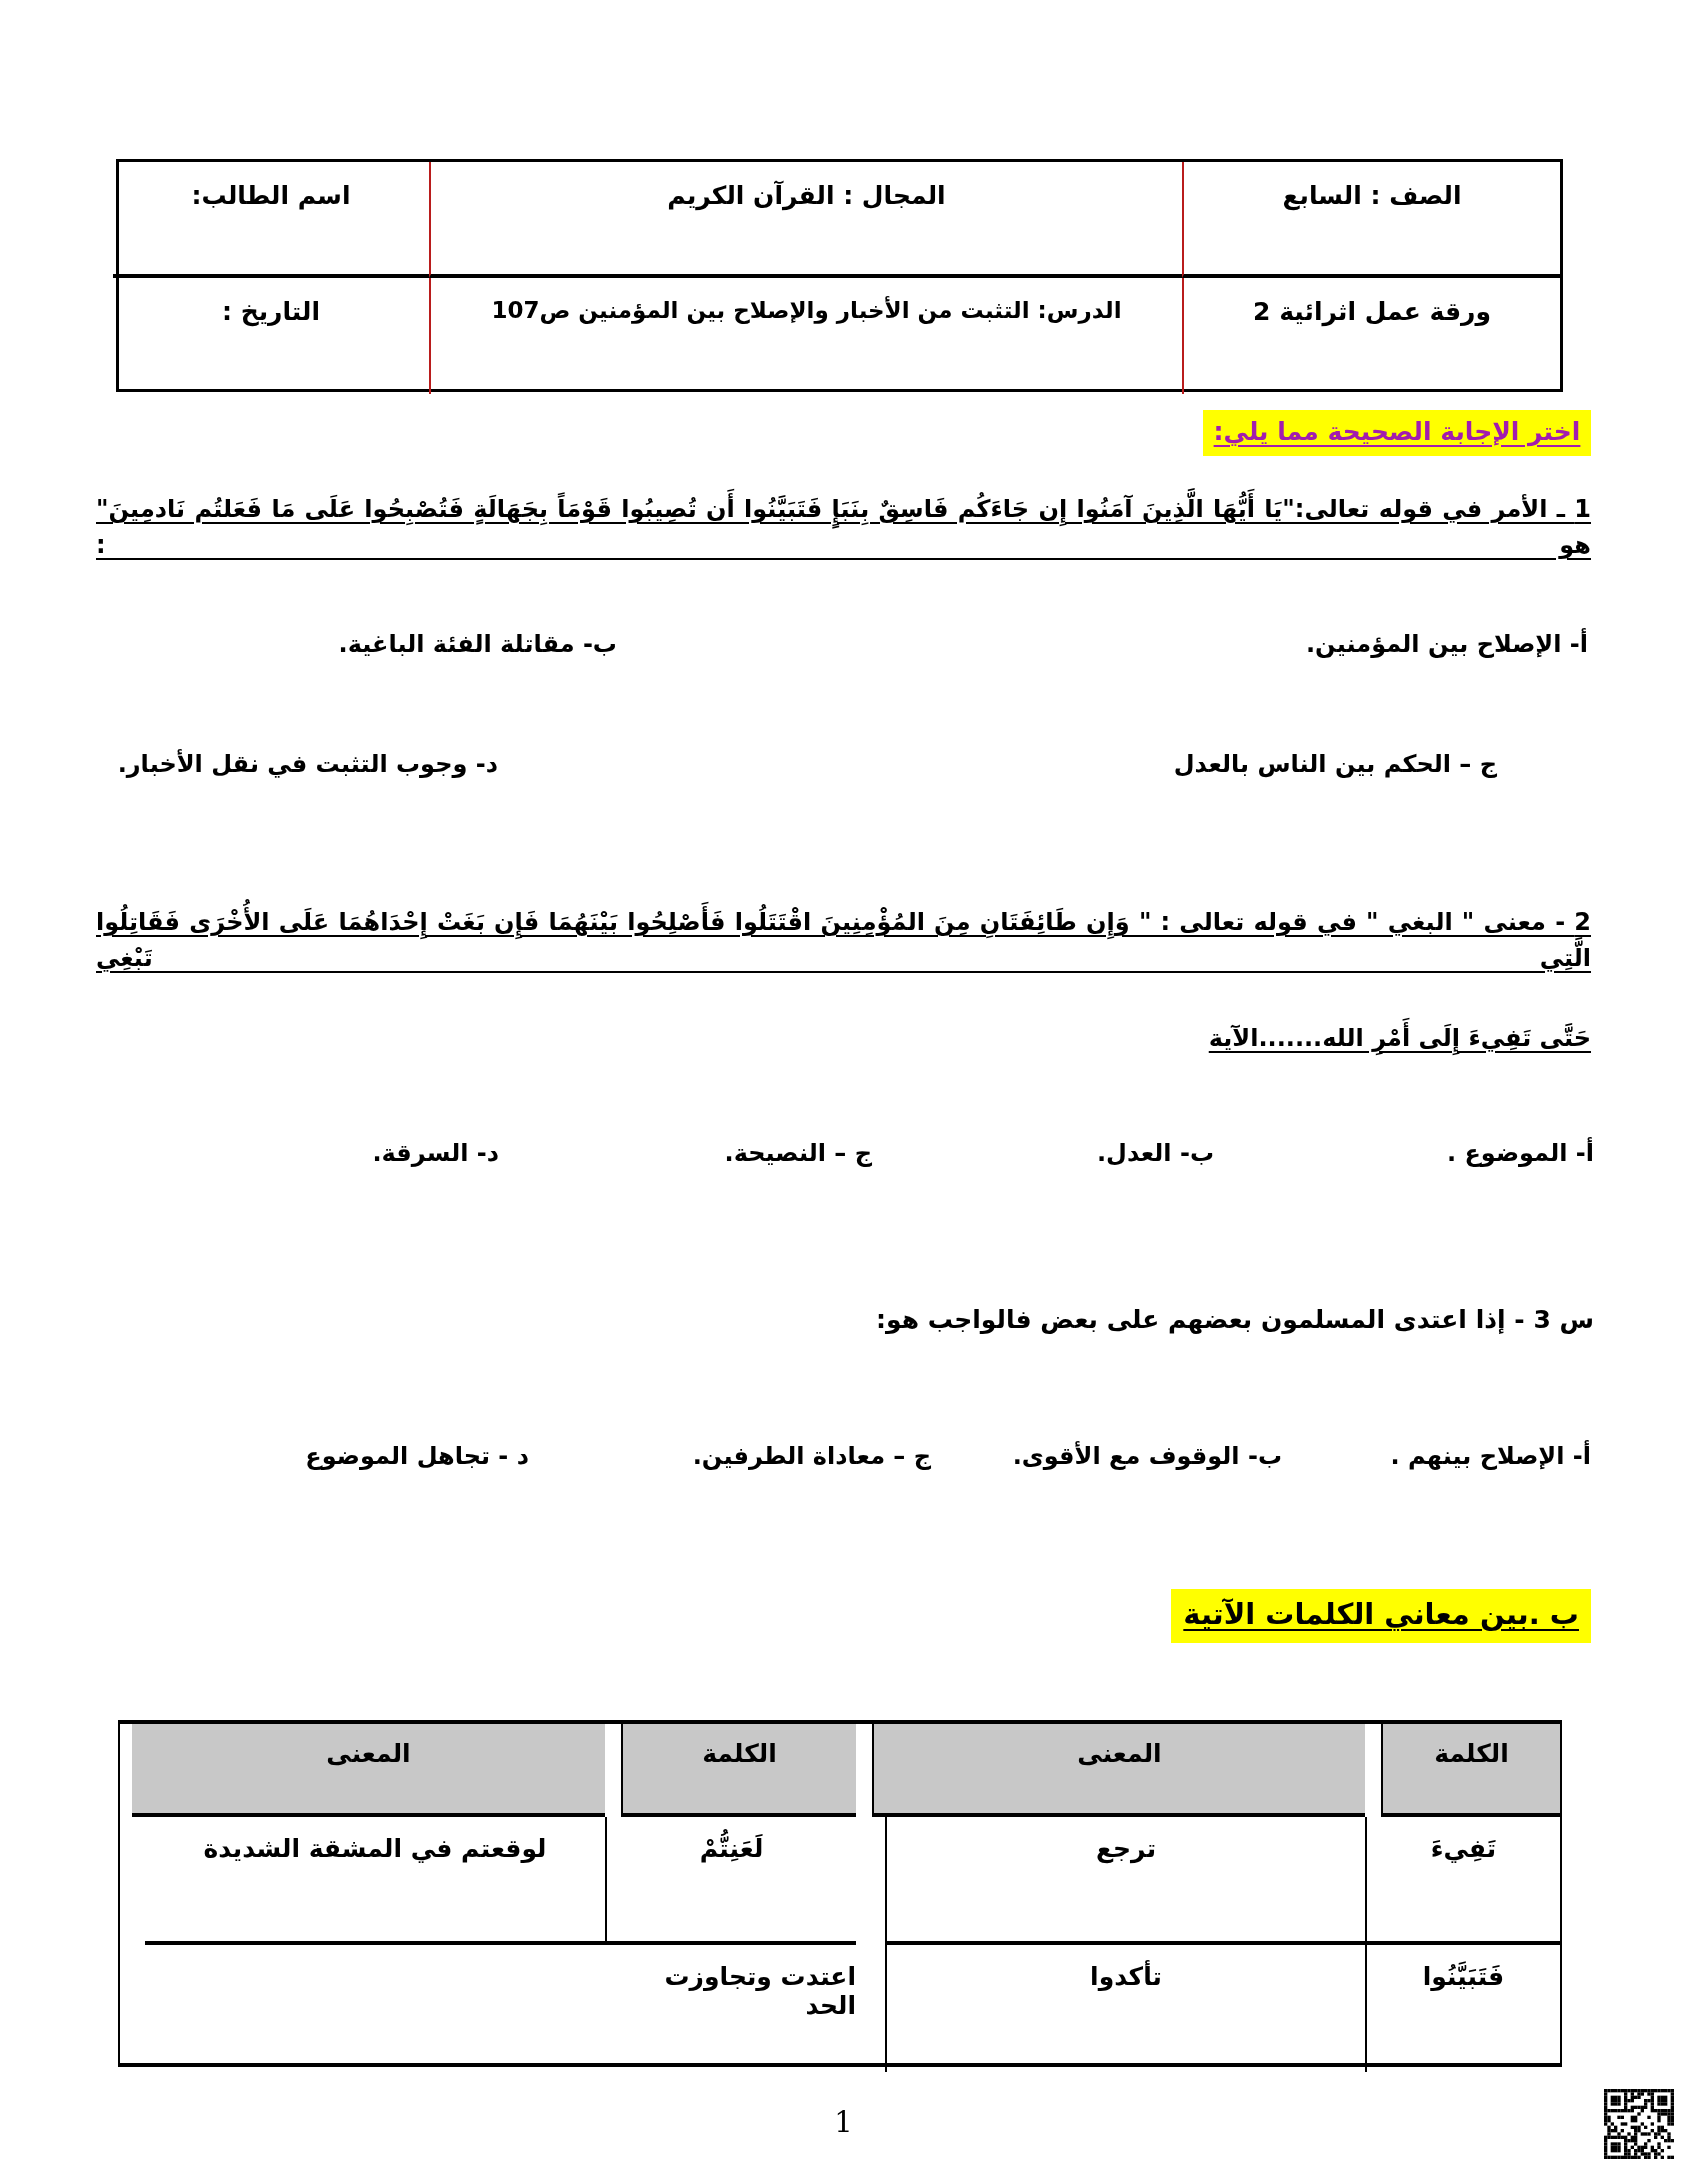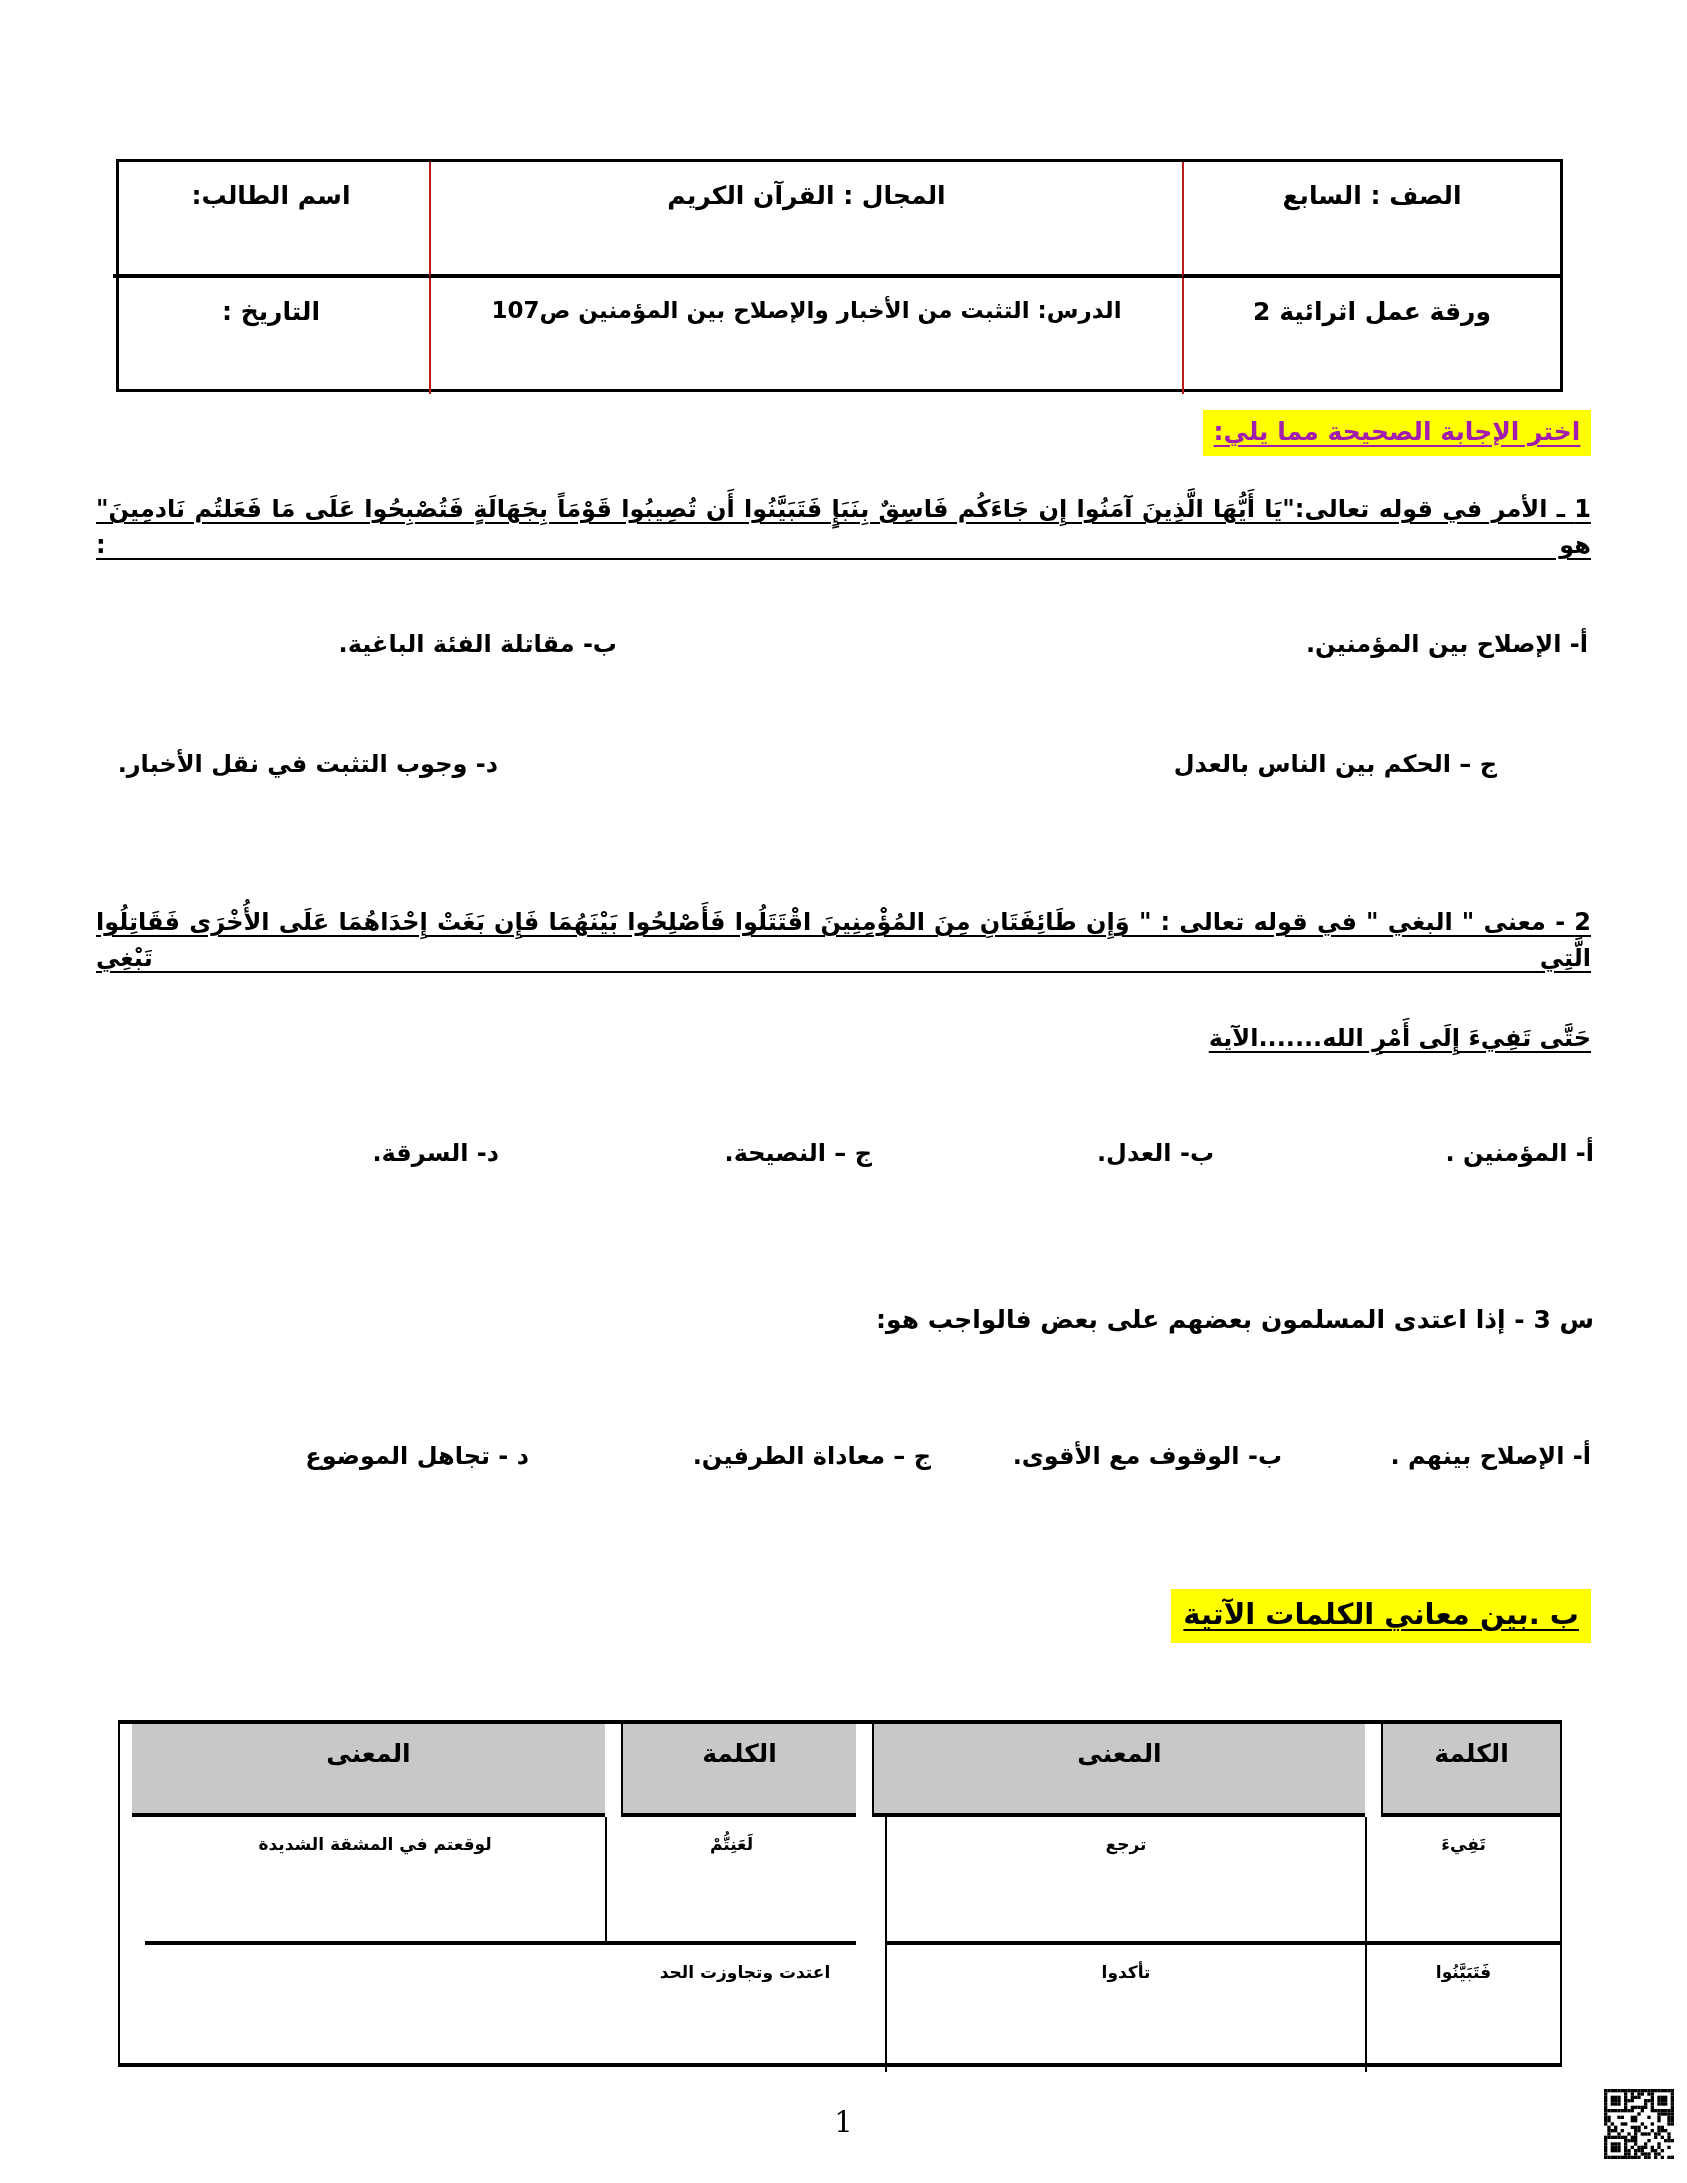--- a/index.html
+++ b/index.html
@@ -50,21 +50,21 @@
   
   .vocab-table{
     left:118px;top:1720px;width:1444px;height:347px;
     display:grid;grid-template-columns:195px 509px 251px 489px;grid-template-rows:93px 128px 127px;
     border-top:4.6px solid #000;border-bottom:4.6px solid #000;
     border-left:2px solid #000;border-right:2px solid #000;
     box-sizing:border-box;direction:rtl;
   }
   .vocab-table .vcell{
     box-sizing:border-box;display:flex;justify-content:center;align-items:flex-start;
-    padding-top:17px;font-weight:bold;font-size:17px;color:#000;
+    padding-top:17px;font-weight:bold;font-size:25px;color:#000;
   }
   .vocab-table .vcell.vline{border-left:2px solid #000;}
   .vocab-table .vcell.head{background:var(--head-gray,#c8c8c8);border-bottom:4px solid #000;font-size:25px;padding-top:14.6px;margin-left:16px;}
   .vocab-table .vcell.mid{border-bottom:4px solid #000;}
 
   
   .page-number{
     top:2105px;left:0;width:1687px;text-align:center;
     font-family:"DejaVu Serif",serif;font-size:29px;font-weight:normal;color:#000;
   }
@@ -87,21 +87,21 @@
 <div class="abs q-line q1 u">1 ـ  الأمر في قوله تعالى:"يَا أَيُّهَا الَّذِينَ آمَنُوا إِن جَاءَكُم فَاسِقٌ بِنَبَإٍ فَتَبَيَّنُوا أَن تُصِيبُوا قَوْمَاً بِجَهَالَةٍ فَتُصْبِحُوا عَلَى مَا فَعَلتُم نَادمِينَ" هو :</div>
 
 <div class="abs opt" style="top:630px;right:99px;">أ- الإصلاح بين المؤمنين.</div>
 <div class="abs opt" style="top:630px;right:1070px;">ب-  مقاتلة الفئة الباغية.</div>
 <div class="abs opt" style="top:750px;right:190px;">ج – الحكم بين الناس بالعدل</div>
 <div class="abs opt red" style="top:750px;right:1189px;">د- وجوب التثبت في نقل الأخبار.</div>
 
 <div class="abs q-line q2 u">2 - معنى " البغي " في قوله تعالى : " وَإِن طَائِفَتَانِ مِنَ المُؤْمِنِينَ اقْتَتَلُوا فَأَصْلِحُوا بَيْنَهُمَا فَإِن بَغَتْ إِحْدَاهُمَا عَلَى الأُخْرَى فَقَاتِلُوا الَّتِي تَبْغِي</div>
 <div class="abs q2-cont u">حَتَّى تَفِيءَ إِلَى أَمْرِ الله.......الآية</div>
 
-<div class="abs opt red" style="top:1139px;right:93px;">أ- المؤمنين .</div>
+<div class="abs opt red" style="top:1139px;right:93px;">أ- الموضوع .</div>
 <div class="abs opt" style="top:1139px;right:473px;">ب- العدل.</div>
 <div class="abs opt" style="top:1139px;right:815px;">ج – النصيحة.</div>
 <div class="abs opt" style="top:1139px;right:1188px;">د- السرقة.</div>
 
 <div class="abs q3-text">س 3 - إذا اعتدى المسلمون بعضهم على بعض فالواجب هو:</div>
 
 <div class="abs opt red" style="top:1442px;right:96px;">أ- الإصلاح بينهم .</div>
 <div class="abs opt" style="top:1442px;right:405px;">ب-  الوقوف مع الأقوى.</div>
 <div class="abs opt" style="top:1442px;right:756px;">ج – معاداة الطرفين.</div>
 <div class="abs opt" style="top:1442px;right:1158px;">د - تجاهل الموضوع</div>

